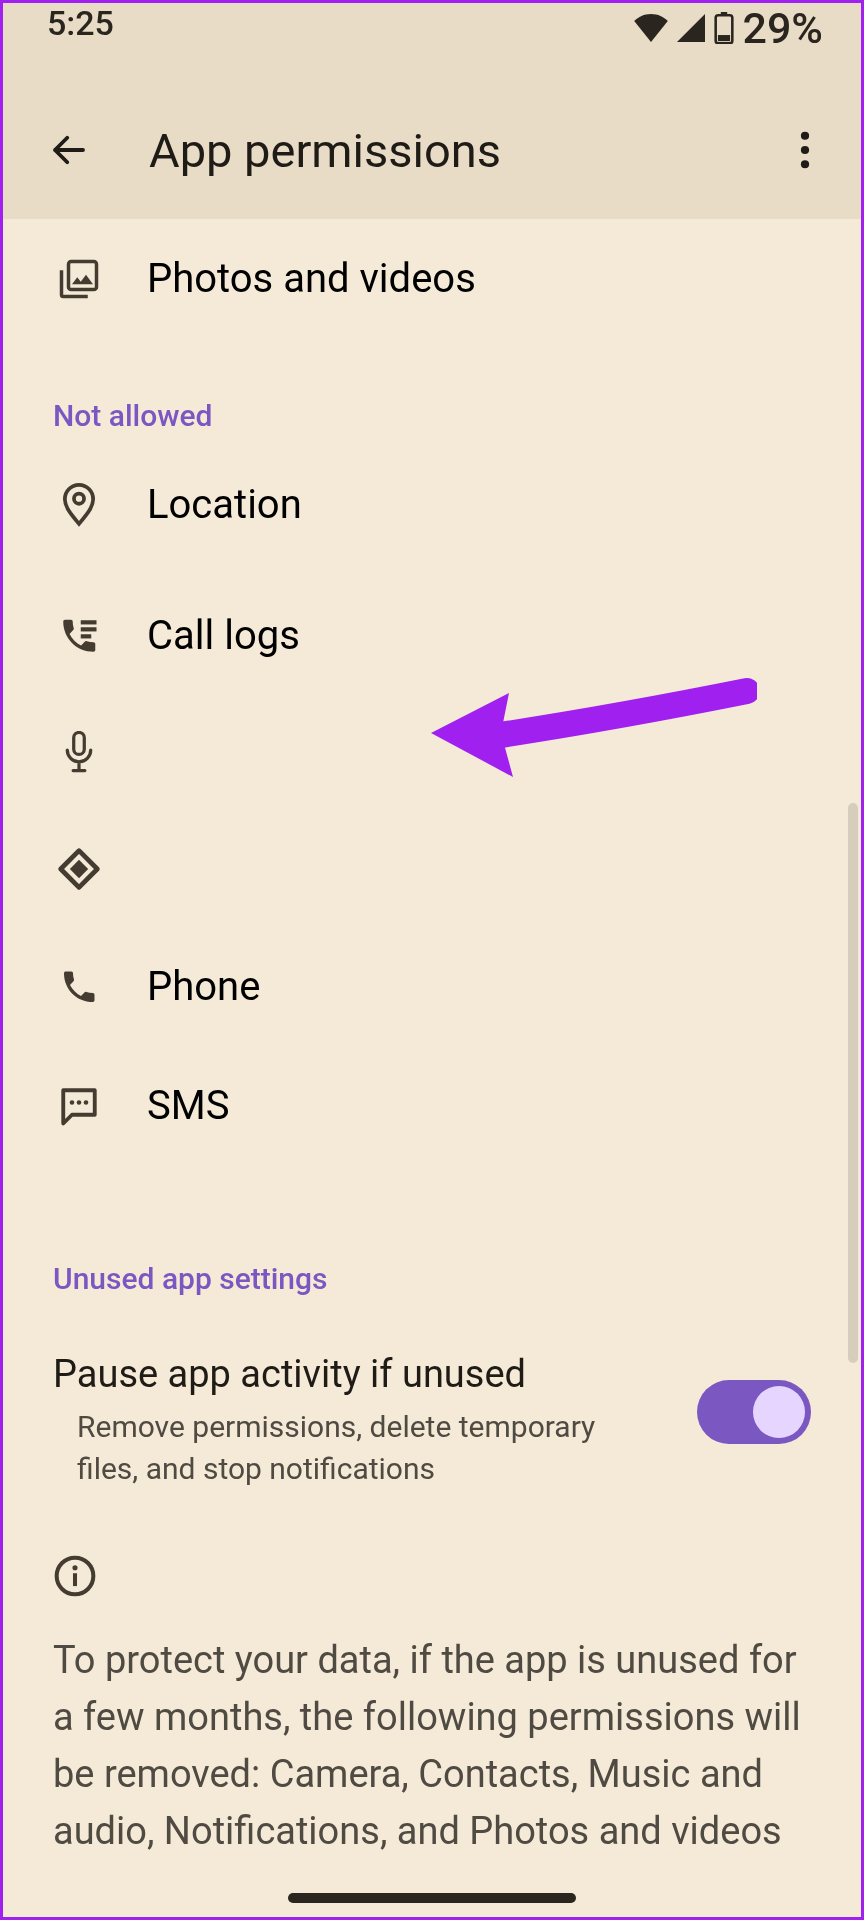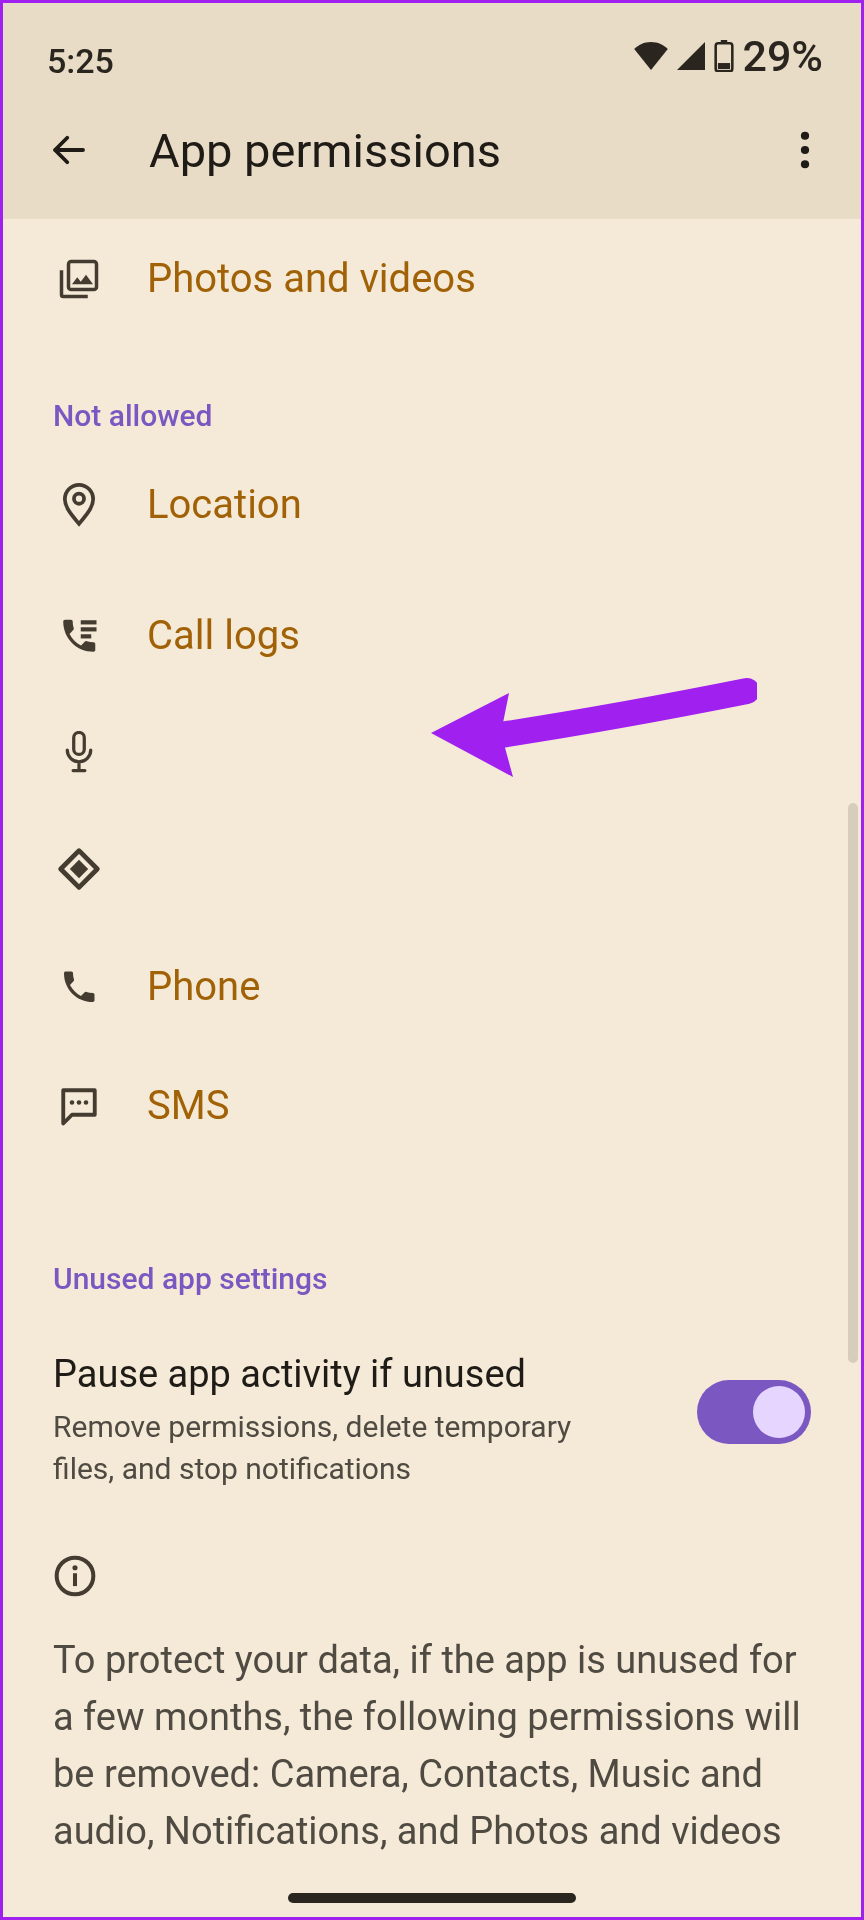--- a/index.html
+++ b/index.html
@@ -11,21 +11,21 @@
     position: relative;
     border: 3px solid #a020f0;
     overflow: hidden;
   }
 
   
   .status-bar {
     height: 78px;
     background: #e8dcc7;
     display: flex;
-    align-items: flex-end;
+    align-items: flex-start;
     justify-content: space-between;
     padding: 0 38px 0 44px;
     font-size: 34px;
     font-weight: 500;
     color: #2a261f;
   }
   .status-right { display: flex; align-items: center; gap: 8px; }
   .status-right svg { display: block; }
 
   
@@ -71,21 +71,21 @@
   .perm-icon {
     width: 44px;
     display: flex;
     align-items: center;
     justify-content: center;
     color: #443c30;
   }
   .perm-label {
     font-size: 40px;
     font-weight: 400;
-    color: #a16207;
+    color: #000000;
   }
 
   .section-header {
     padding: 60px 32px 12px 50px;
     font-size: 30px;
     font-weight: 500;
     color: #7b57c2;
   }
 
   .settings-row {
@@ -99,20 +99,21 @@
     font-size: 38px;
     font-weight: 400;
     color: #1f1b16;
     margin-bottom: 10px;
   }
   .settings-sub {
     font-size: 30px;
     color: #4f4a42;
     line-height: 1.4;
     max-width: 560px;
+    margin-left: 24px;
   }
 
   .toggle {
     width: 114px; height: 64px;
     background: #7b57c2;
     border-radius: 40px;
     position: relative;
     margin-top: 28px;
     cursor: pointer;
   }

